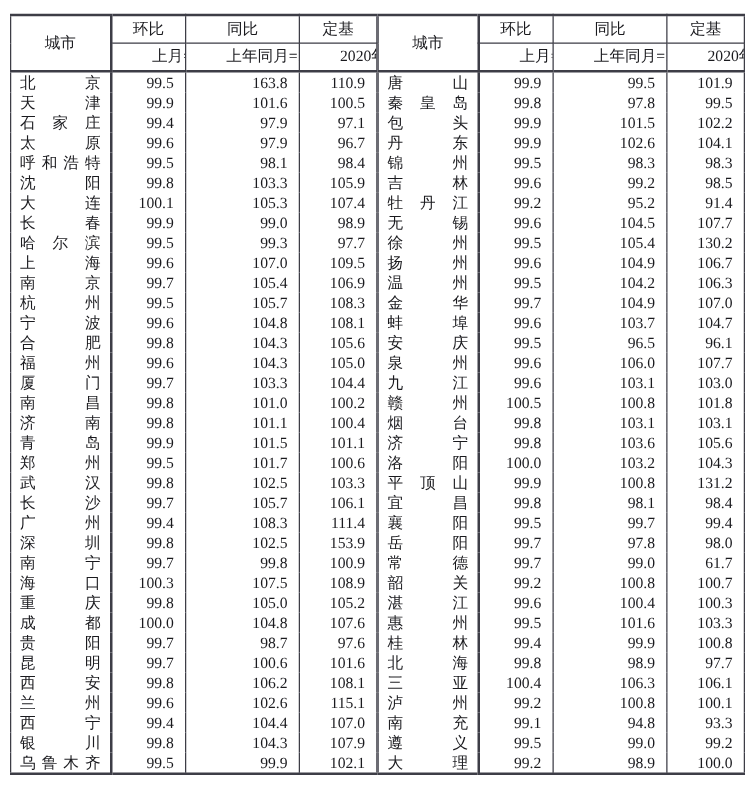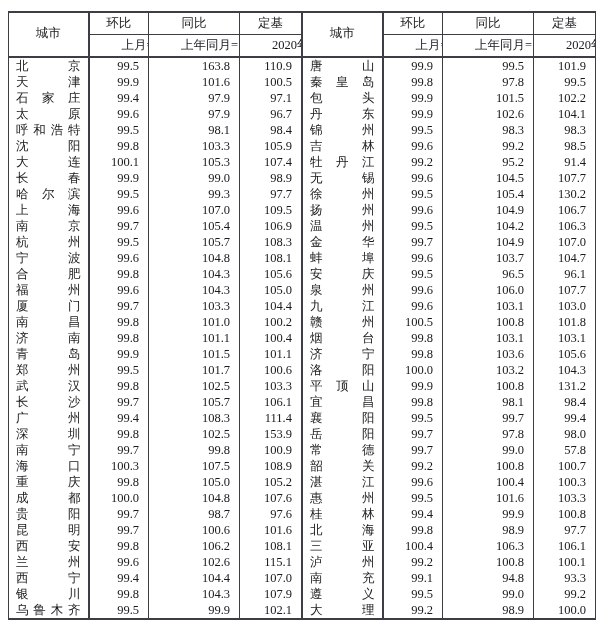--- a/index.html
+++ b/index.html
@@ -17,21 +17,21 @@
     border-left:1px solid var(--border,#3d3d46);
     border-right:1px solid var(--border,#3d3d46);
   }
   col.c-city{width:80px} col.c-a{width:60px} col.c-b{width:91px} col.c-c{width:62px}
   th {
     font-weight:400; font-size:12.5px; height:21px; line-height:21px;
     padding:0; text-align:center; white-space:nowrap; overflow:hidden;
     border:1px solid var(--border,#3d3d46);
   }
   thead tr.base-row th { border-bottom:2px solid var(--border,#3d3d46);padding-left:32px; }
-  th.city-h { border-right:2px solid var(--border,#3d3d46); border-bottom:2px solid var(--border,#3d3d46);font-family:Liberation Mono, monospace; }
+  th.city-h { border-right:2px solid var(--border,#3d3d46); border-bottom:2px solid var(--border,#3d3d46); }
   tbody td {
     height:16px; line-height:16px; font-size:12.5px; padding:0;
     border:none; white-space:nowrap; overflow:hidden;
   }
   td.num { text-align:right; padding-right:9px; border-left:1px solid var(--border,#3d3d46); }
   td.city { padding:0 7px; border-right:2px solid var(--border,#3d3d46); }
   .city-inner { display:flex; justify-content:space-between; }
 </style>
 </head>
 <body>
@@ -743,21 +743,21 @@
         </tr>
         <tr>
           <td class="city">
             <span class="city-inner">
               <span>常</span>
               <span>德</span>
             </span>
           </td>
           <td class="num">99.7</td>
           <td class="num">99.0</td>
-          <td class="num">57.8</td>
+          <td class="num">61.7</td>
         </tr>
         <tr>
           <td class="city">
             <span class="city-inner">
               <span>韶</span>
               <span>关</span>
             </span>
           </td>
           <td class="num">99.2</td>
           <td class="num">100.8</td>

